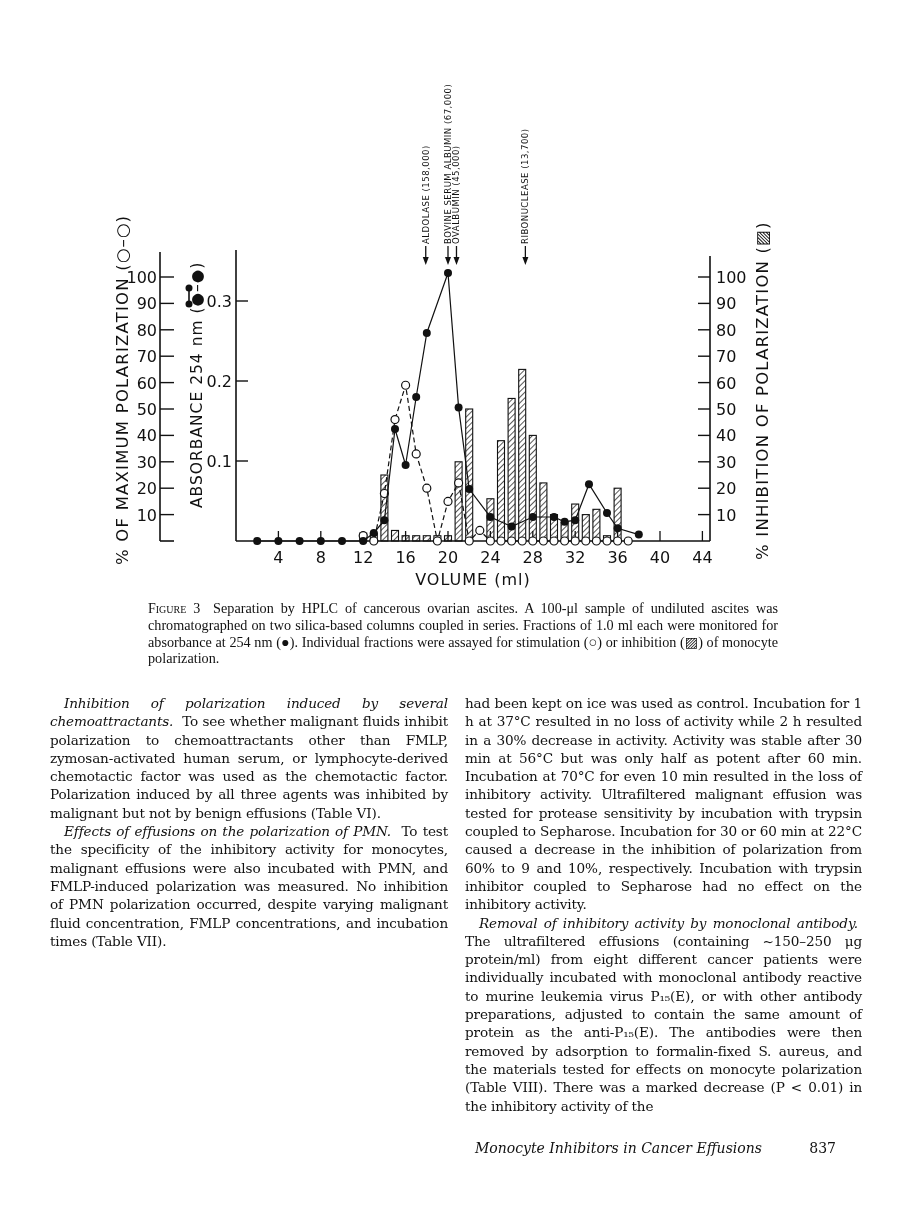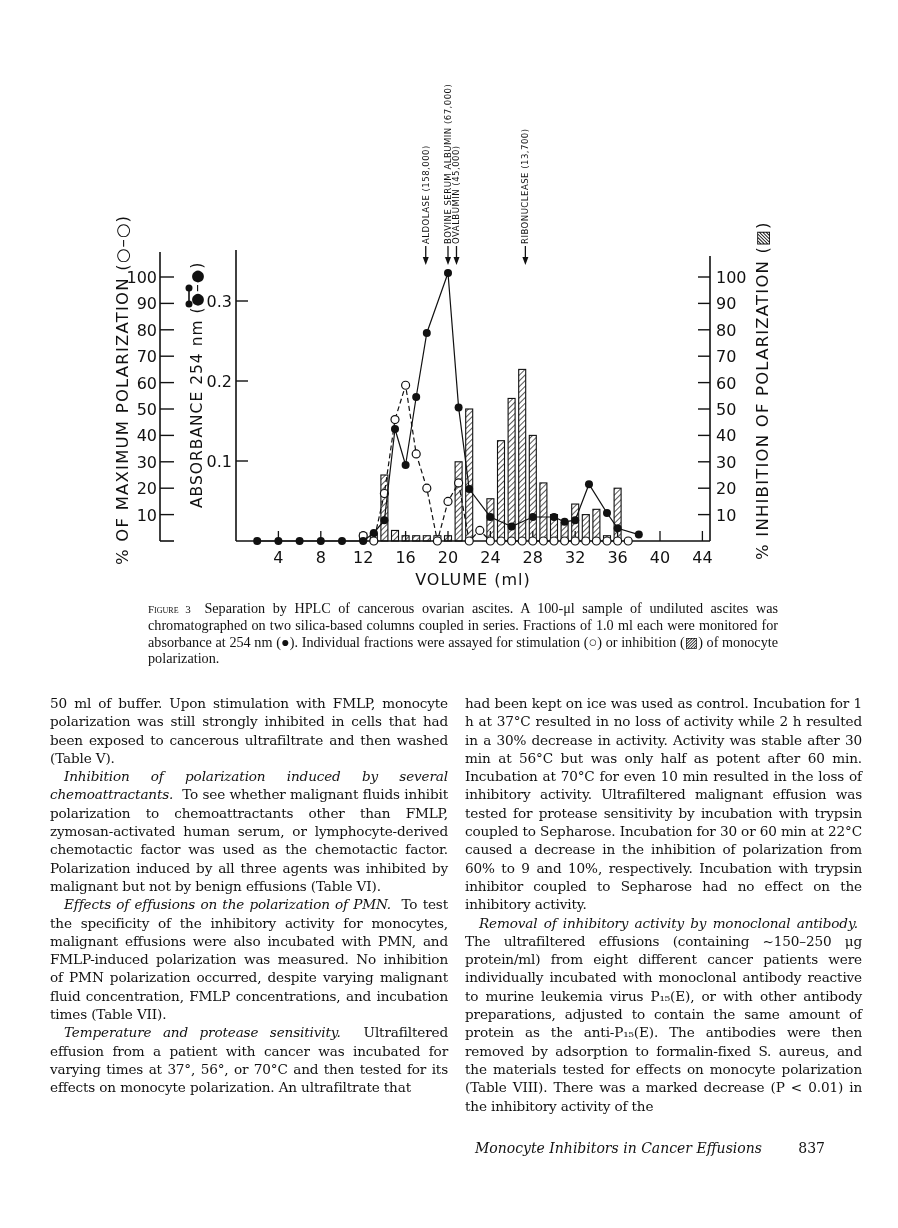--- a/index.html
+++ b/index.html
@@ -5,37 +5,37 @@
   html, body { margin: 0; padding: 0; background: #ffffff; }
   body { width: 898px; height: 1228px; position: relative; overflow: hidden; color: #111; }
   #figure { position: absolute; left: 0; top: 0; width: 898px; height: 600px; }
   #figure svg { position: absolute; left: 0; top: 0; }
   .ax-text { font-family: "DejaVu Sans", sans-serif; fill: #111; }
   .caption {
     position: absolute; left: 148px; top: 600px; width: 630px;
     font-family: "Liberation Serif", serif; font-size: 14.2px; line-height: 16.4px;
     text-align: justify;
   }
-  .caption .fig-label { font-variant: small-caps; font-size: 11px; margin-right: 6px; }
+  .caption .fig-label { font-variant: small-caps; font-size: 14px; margin-right: 6px; }
   .col {
     position: absolute; top: 694px; width: 398px;
     font-family: "DejaVu Serif", serif; font-size: 13.6px; line-height: 18.3px;
     text-align: justify; letter-spacing: -0.15px;
   }
   .col-left { left: 50px; }
   .col-right { left: 449px; width: 397px; margin-left: 16px; }
   .col p { margin: 0; text-indent: 0; }
   .col p.indent { text-indent: 14px; }
   .col .ital { font-style: italic; }
   .footer {
     position: absolute; top: 1140px; left: 466px; width: 370px;
     font-family: "DejaVu Serif", serif; font-size: 14px;
   }
   .footer .running { font-style: italic; position: absolute; left: 0; margin-left: 9px; }
-  .footer .pageno { position: absolute; right: 11px; }
+  .footer .pageno { position: absolute; right: 0; }
 </style>
 </head>
 <body>
 
 <div id="figure">
   <svg id="chart-svg" width="898" height="600" viewBox="0 0 898 600">
       <defs>
         <pattern id="hatch" width="4" height="4" patternUnits="userSpaceOnUse" patternTransform="rotate(45)">
           <line x1="0" y1="0" x2="0" y2="4" stroke="#111" stroke-width="1.4"></line>
         </pattern>
@@ -211,24 +211,22 @@
       <text x="0" y="0" font-size="8.5" class="ax-text" transform="translate(528.38,244) rotate(-90)" letter-spacing="0.5">RIBONUCLEASE (13,700)</text>
     </svg>
 </div>
 
 <div class="caption">
   <span class="fig-label">Figure 3</span>
   <span>Separation by HPLC of cancerous ovarian ascites. A 100-μl sample of undiluted ascites was chromatographed on two silica-based columns coupled in series. Fractions of 1.0 ml each were monitored for absorbance at 254 nm (●). Individual fractions were assayed for stimulation (○) or inhibition (▨) of monocyte polarization.</span>
 </div>
 
 <div class="col col-left">
-  <p>50 ml of buffer. Upon stimulation with FMLP, monocyte polarization was still strongly inhibited in cells that had been exposed to cancerous ultrafiltrate and then washed (Table V).</p>
   <p class="indent"><span class="ital">Inhibition of polarization induced by several chemoattractants.</span>&nbsp; <span>To see whether malignant fluids inhibit polarization to chemoattractants other than FMLP, zymosan-activated human serum, or lymphocyte-derived chemotactic factor was used as the chemotactic factor. Polarization induced by all three agents was inhibited by malignant but not by benign effusions (Table VI).</span></p>
   <p class="indent"><span class="ital">Effects of effusions on the polarization of PMN.</span>&nbsp; <span>To test the specificity of the inhibitory activity for monocytes, malignant effusions were also incubated with PMN, and FMLP-induced polarization was measured. No inhibition of PMN polarization occurred, despite varying malignant fluid concentration, FMLP concentrations, and incubation times (Table VII).</span></p>
-  <p class="indent"><span class="ital">Temperature and protease sensitivity.</span>&nbsp; <span>Ultrafiltered effusion from a patient with cancer was incubated for varying times at 37°, 56°, or 70°C and then tested for its effects on monocyte polarization. An ultrafiltrate that</span></p>
 </div>
 
 <div class="col col-right">
   <p>had been kept on ice was used as control. Incubation for 1 h at 37°C resulted in no loss of activity while 2 h resulted in a 30% decrease in activity. Activity was stable after 30 min at 56°C but was only half as potent after 60 min. Incubation at 70°C for even 10 min resulted in the loss of inhibitory activity. Ultrafiltered malignant effusion was tested for protease sensitivity by incubation with trypsin coupled to Sepharose. Incubation for 30 or 60 min at 22°C caused a decrease in the inhibition of polarization from 60% to 9 and 10%, respectively. Incubation with trypsin inhibitor coupled to Sepharose had no effect on the inhibitory activity.</p>
   <p class="indent"><span class="ital">Removal of inhibitory activity by monoclonal antibody.</span>&nbsp; <span>The ultrafiltered effusions (containing ~150–250 μg protein/ml) from eight different cancer patients were individually incubated with monoclonal antibody reactive to murine leukemia virus P₁₅(E), or with other antibody preparations, adjusted to contain the same amount of protein as the anti-P₁₅(E). The antibodies were then removed by adsorption to formalin-fixed S. aureus, and the materials tested for effects on monocyte polarization (Table VIII). There was a marked decrease (P &lt; 0.01) in the inhibitory activity of the</span></p>
 </div>
 
 <div class="footer">
   <span class="running">Monocyte Inhibitors in Cancer Effusions</span>
   <span class="pageno">837</span>

